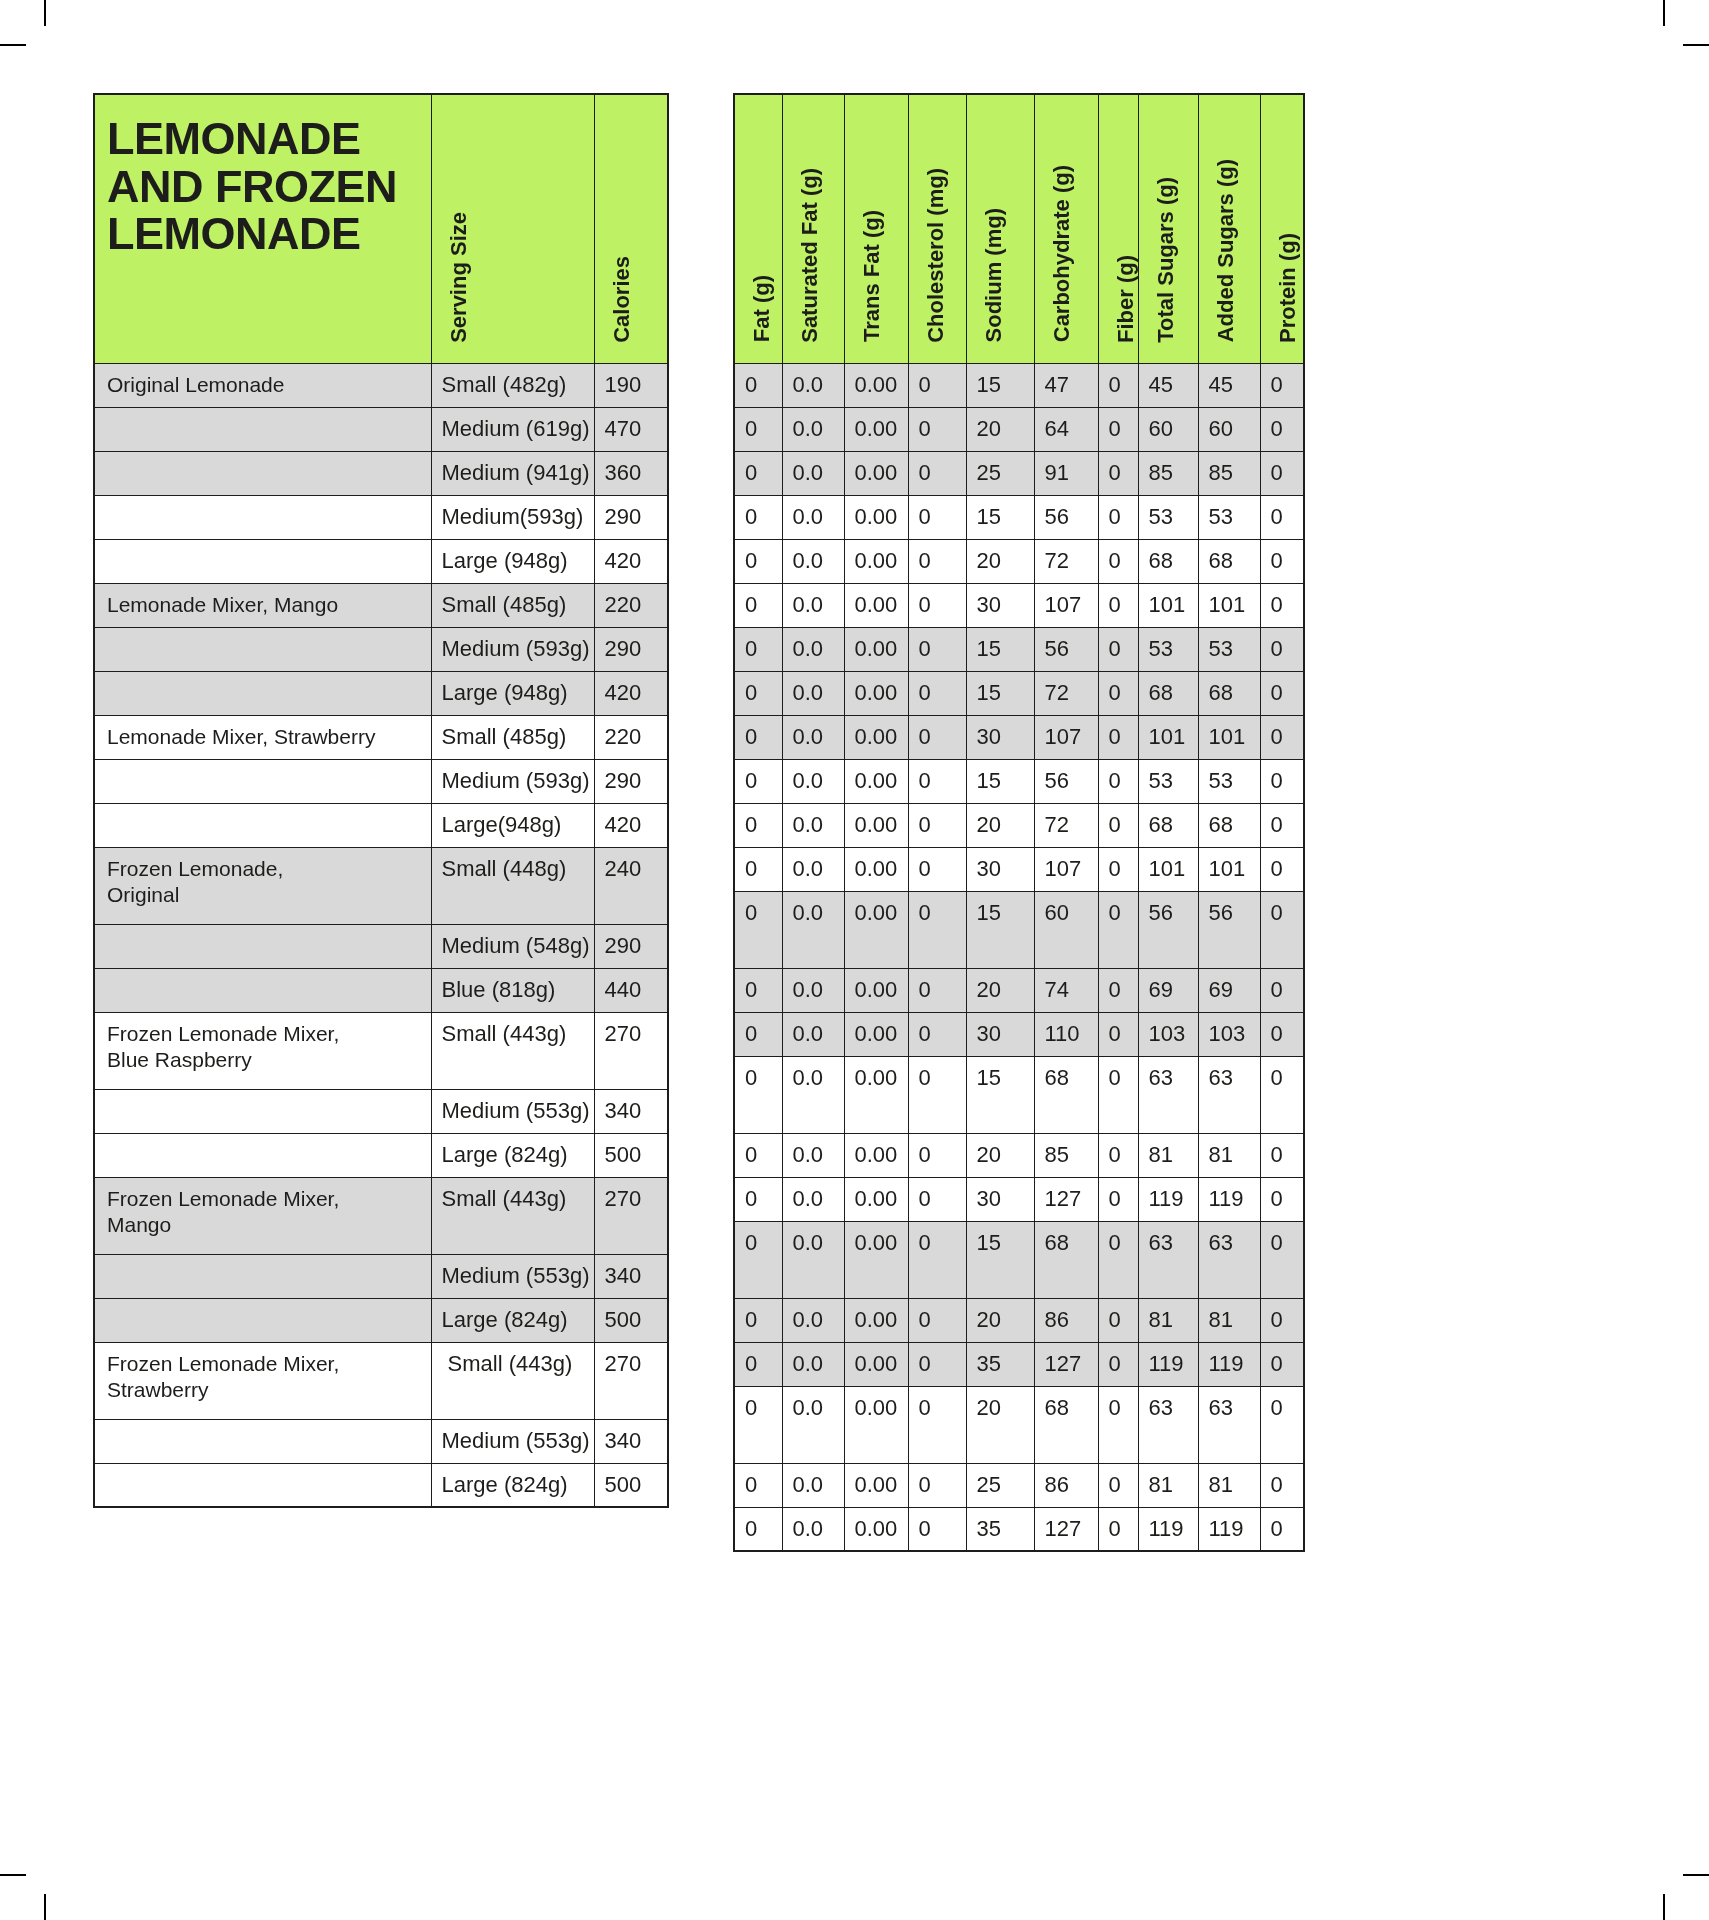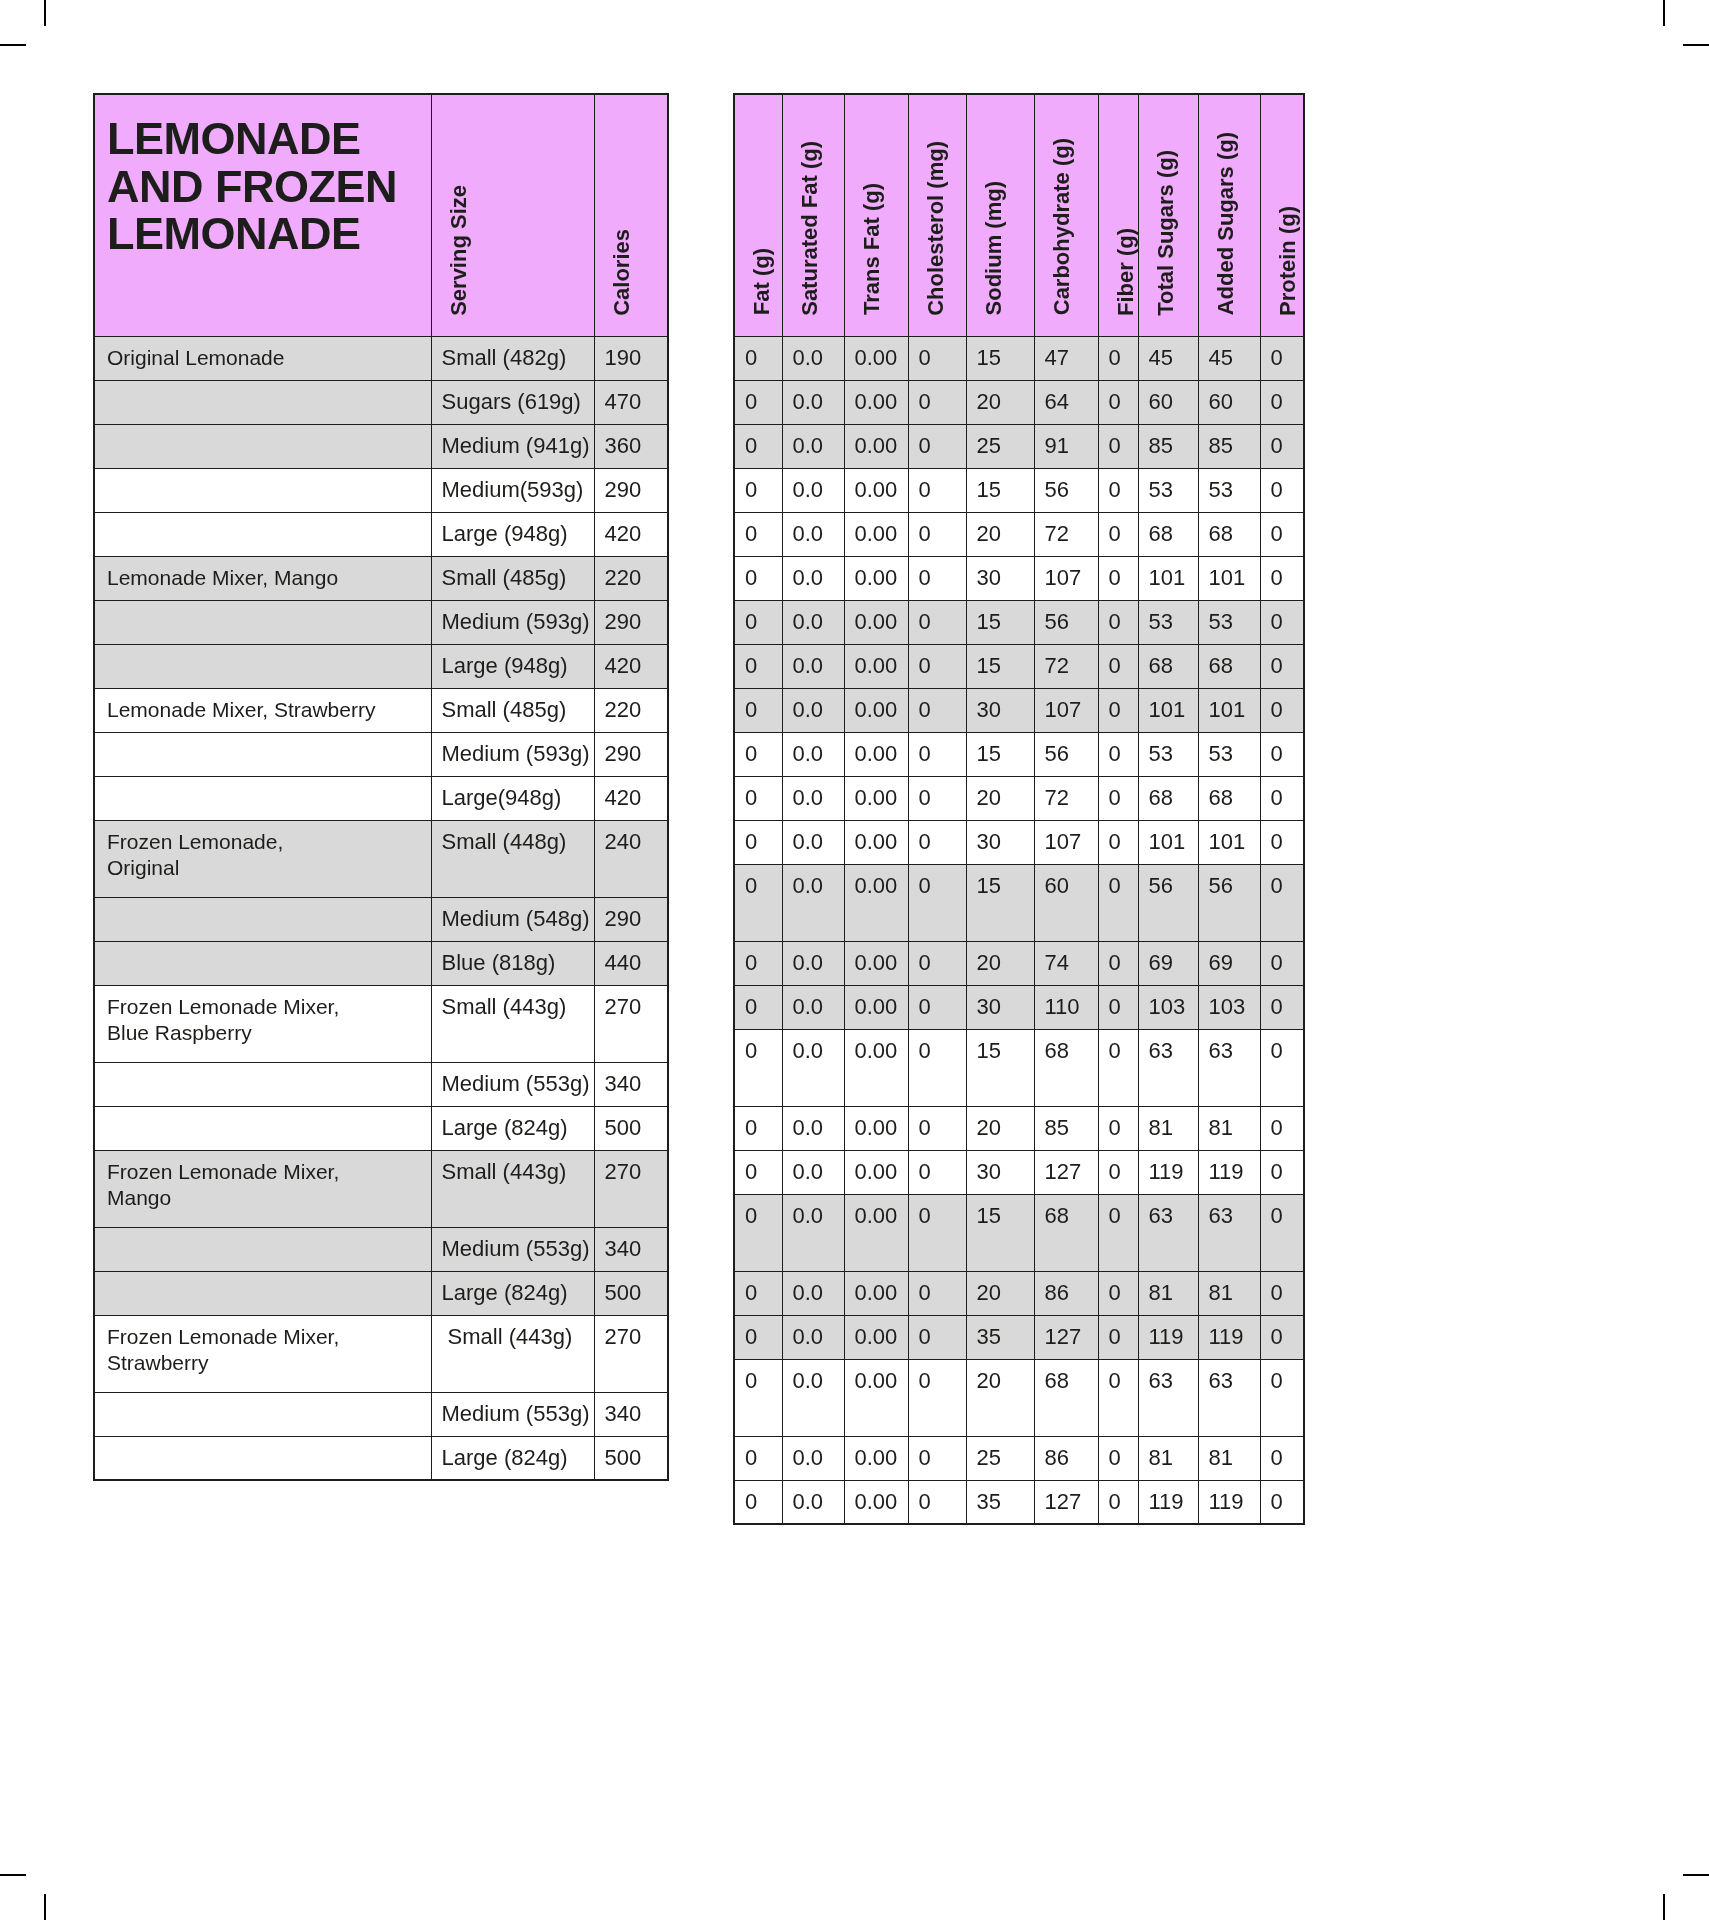--- a/index.html
+++ b/index.html
@@ -23,21 +23,21 @@
   .crop.br-h { right:0; bottom:44px; width:26px; height:2px; }
 
   .tables { position:absolute; left:93px; top:93px; display:flex; align-items:flex-start; }
 
   table { border-collapse:collapse; table-layout:fixed; border:2px solid #1d1d1b; }
   th, td { border:1px solid #1d1d1b; }
 
   .left-table  { width:574px; }
   .right-table { width:570px; margin-left:64px; }
 
-  thead th { height:242px; vertical-align:bottom; text-align:left; background:#f0abfc; padding:0 0 16px 14px; }
+  thead th { height:269px; vertical-align:bottom; text-align:left; background:#bef264; padding:0 0 16px 14px; }
   .vert {
     display:inline-block;
     writing-mode:vertical-rl;
     transform:rotate(180deg);
     font-weight:bold;
     font-size:22px;
     white-space:pre;
   }
   .title-cell { vertical-align:top; padding:20px 0 0 12px; }
   .title-text {
@@ -96,21 +96,21 @@
       </tr>
     </thead>
     <tbody id="left-body">
         <tr class="shaded">
           <td class="item-cell">Original Lemonade</td>
           <td class="serving-cell">Small (482g)</td>
           <td class="cal-cell">190</td>
         </tr>
         <tr class="shaded">
           <td class="item-cell"></td>
-          <td class="serving-cell">Sugars (619g)</td>
+          <td class="serving-cell">Medium (619g)</td>
           <td class="cal-cell">470</td>
         </tr>
         <tr class="shaded">
           <td class="item-cell"></td>
           <td class="serving-cell">Medium (941g)</td>
           <td class="cal-cell">360</td>
         </tr>
         <tr class="">
           <td class="item-cell"></td>
           <td class="serving-cell">Medium(593g)</td>

